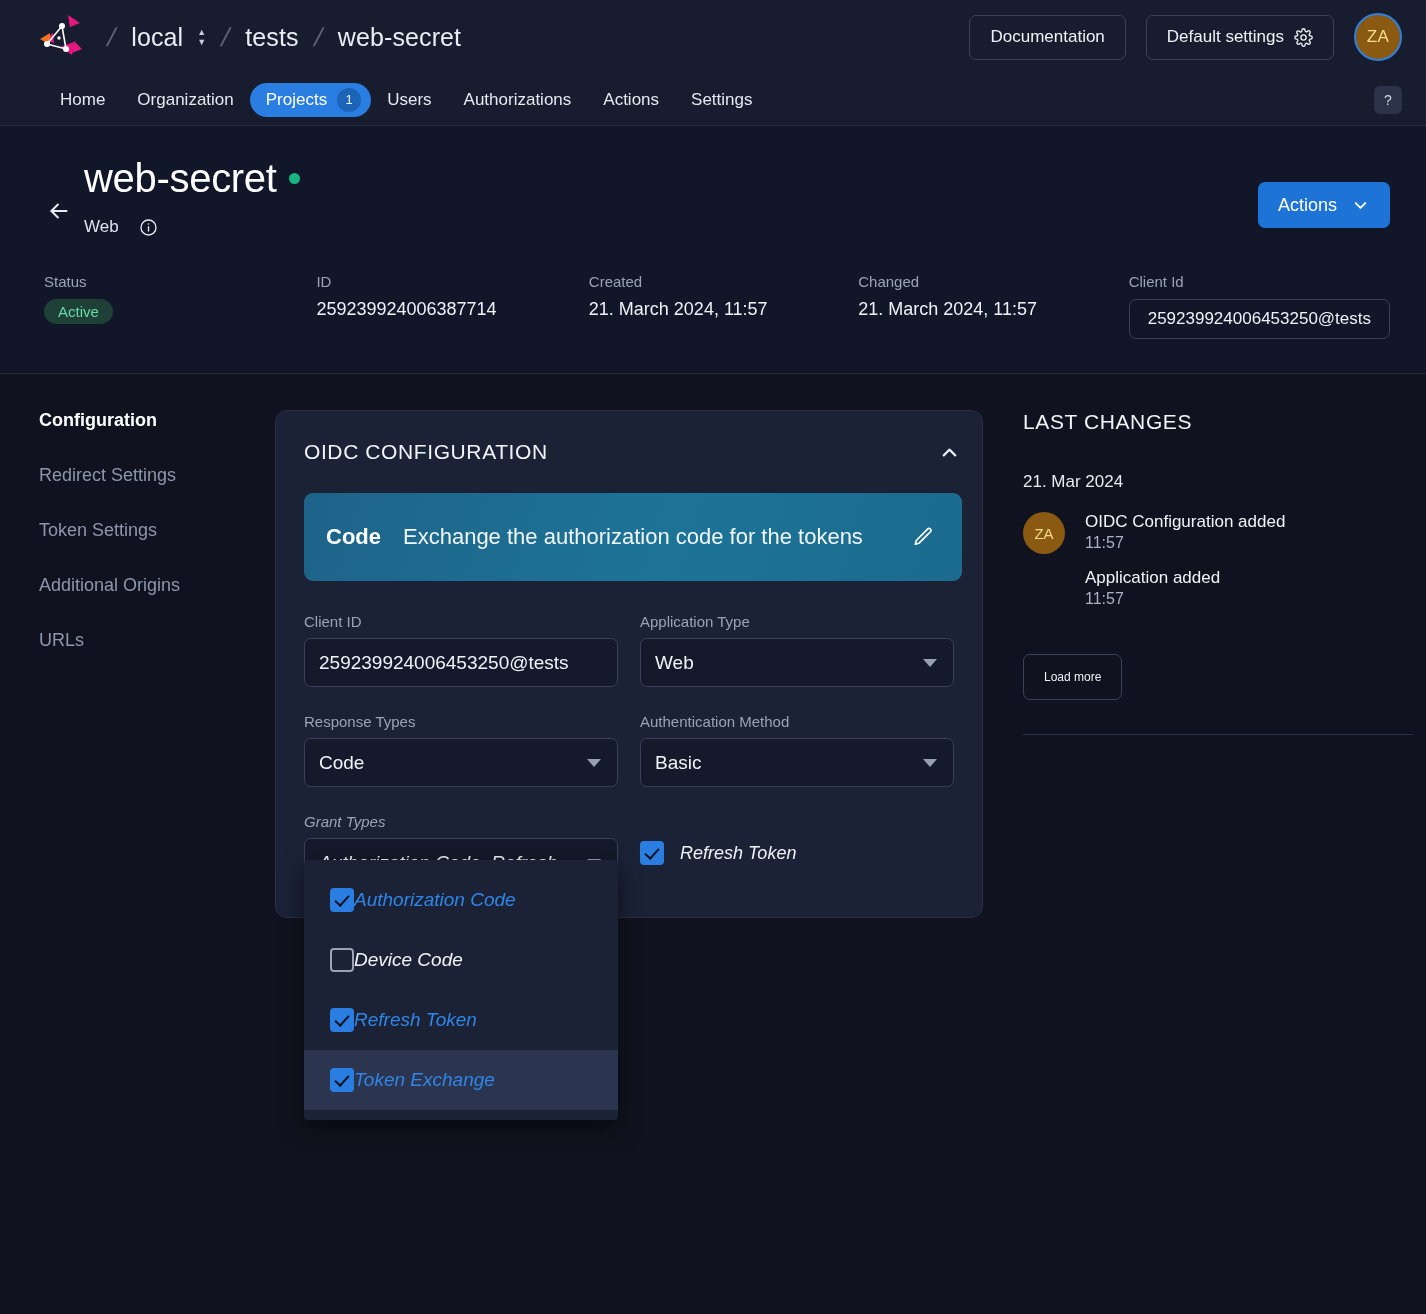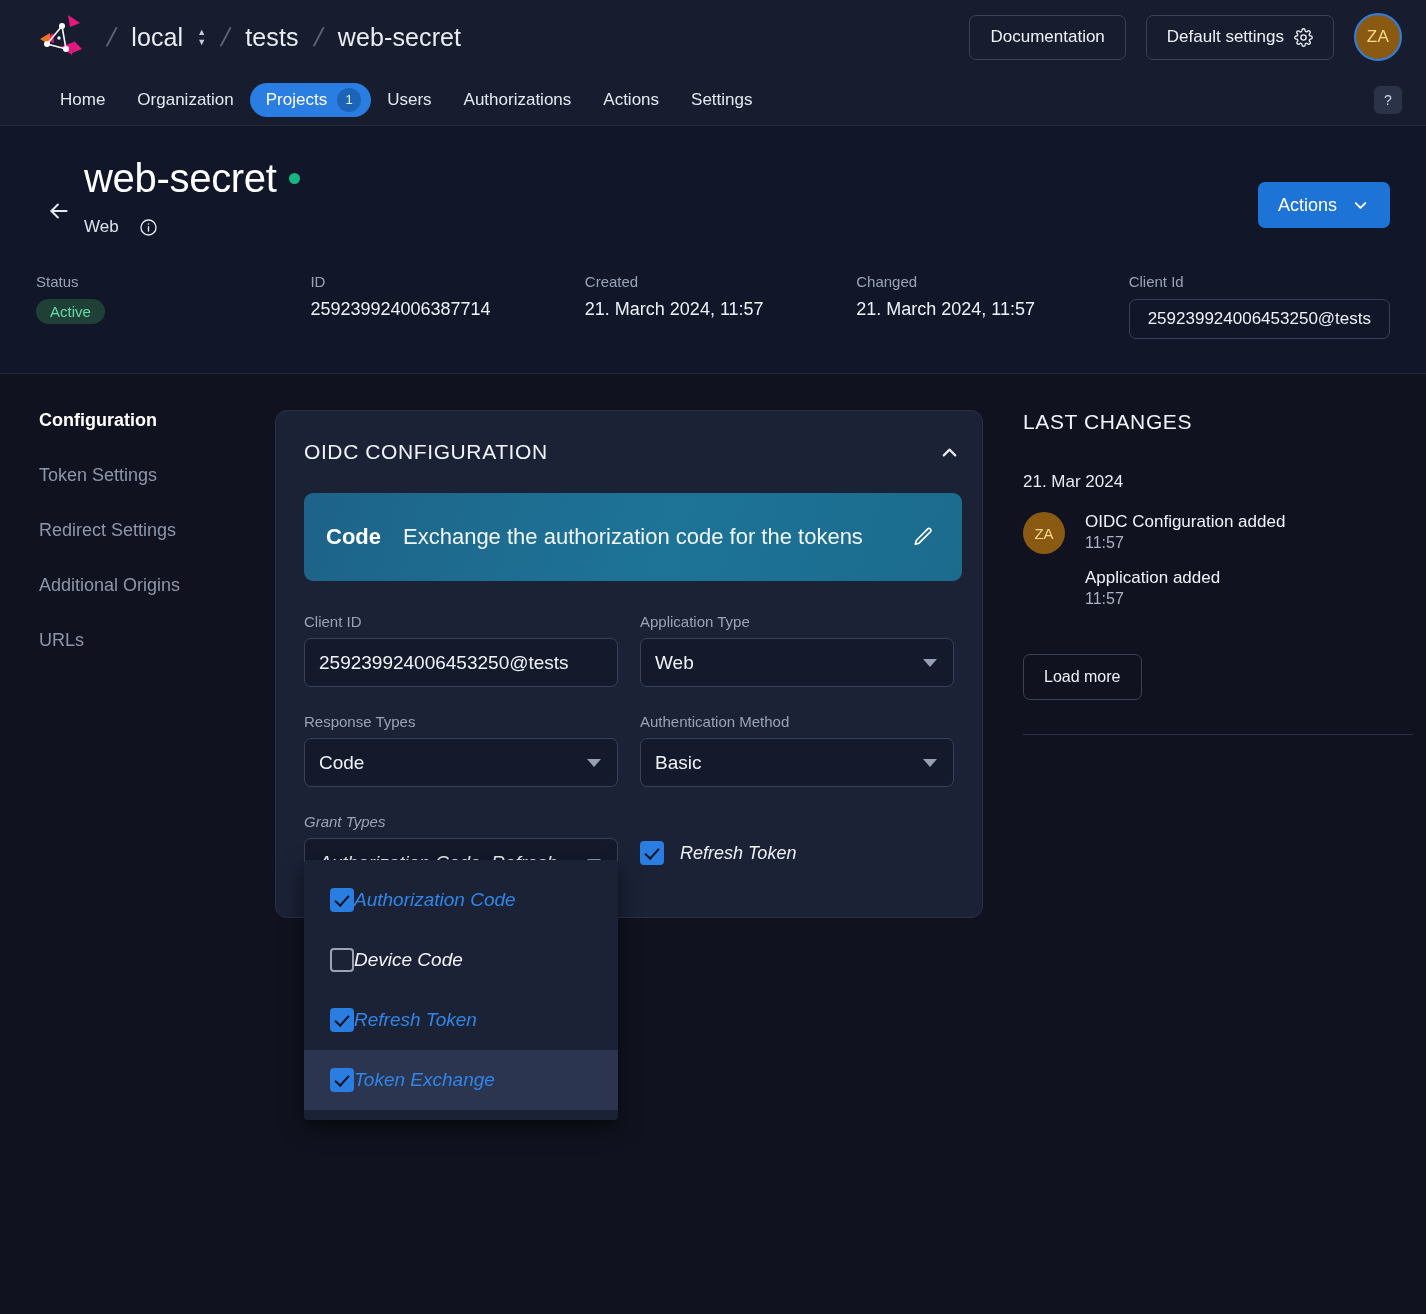--- a/index.html
+++ b/index.html
@@ -101,21 +101,21 @@
   .subtitle { font-size: 17px; color: #dce1ec; }
   .info-icon { width: 19px; height: 19px; display: block; }
   .actions-btn {
     background: #1d74d6; color: #fff; border: none; border-radius: 7px;
     height: 46px; padding: 0 20px; font-size: 18px; cursor: pointer;
     display: inline-flex; align-items: center; gap: 14px;
     font-family: inherit; margin-top: 26px; flex: 0 0 auto;
   }
 
   .meta-row {
-    display: flex; padding: 36px 0 34px 0; margin-left: 0;
+    display: flex; padding: 36px 0 34px 0; margin-left: 8px;
   }
   .meta-label { font-size: 15px; color: #9aa3b6; margin-bottom: 9px; }
   .meta-value { font-size: 18px; color: #eef1f7; }
   .badge-active {
     display: inline-block; background: #1e4036; color: #67d9a8;
     font-size: 15px; border-radius: 13px; padding: 4px 14px;
   }
   .clientid-box {
     border: 1px solid #39415a; border-radius: 7px;
     padding: 9px 18px; font-size: 17px; color: #eef1f7; display: inline-block;
@@ -227,21 +227,21 @@
     width: 42px; height: 42px; border-radius: 50%;
     background: #8a5a13; color: #f6d98a; flex: 0 0 auto;
     display: flex; align-items: center; justify-content: center; font-size: 15px;
   }
   .rp-event-title { font-size: 17px; color: #f0f3f9; }
   .rp-event-time { font-size: 16px; color: #aab2c4; margin-top: 2px; }
   .rp-event + .rp-event { margin-top: 16px; }
   .load-more {
     margin-top: 46px; height: 46px; border: 1px solid #3a4256;
     border-radius: 7px; background: transparent; color: #eef1f7;
-    font-size: 16px; padding: 0 20px; cursor: pointer; font-family: inherit;
+    font-size: 12px; padding: 0 20px; cursor: pointer; font-family: inherit;
   }
   .rp-divider { margin-top: 34px; height: 1px; background: #2a3146; }
 </style>
 </head>
 <body>
 
 <div class="topbar">
   <span class="logo">
     <svg viewBox="0 0 62 52" width="62" height="52">
       <path d="M38 4 L50 12 L40 16 Z" fill="#e6187f"></path>
@@ -367,22 +367,22 @@
       <div class="meta-label">Client Id</div>
       <div class="clientid-box">259239924006453250@tests</div>
     </div>
   </div>
 </div>
 
 <div class="body-wrap">
 
   <div class="side-nav">
     <div class="side-item active">Configuration</div>
+    <div class="side-item">Redirect Settings</div>
     <div class="side-item">Token Settings</div>
-    <div class="side-item">Redirect Settings</div>
     <div class="side-item">Additional Origins</div>
     <div class="side-item">URLs</div>
   </div>
 
   <div class="card">
     <div class="card-head">
       <div class="card-title">OIDC CONFIGURATION</div>
       <button class="chev-btn">
         <svg viewBox="0 0 24 24" width="23" height="23" fill="none" stroke="#e7eaf2" stroke-width="2.3" stroke-linecap="round" stroke-linejoin="round">
           <path d="M6 15l6-6 6 6"></path>

